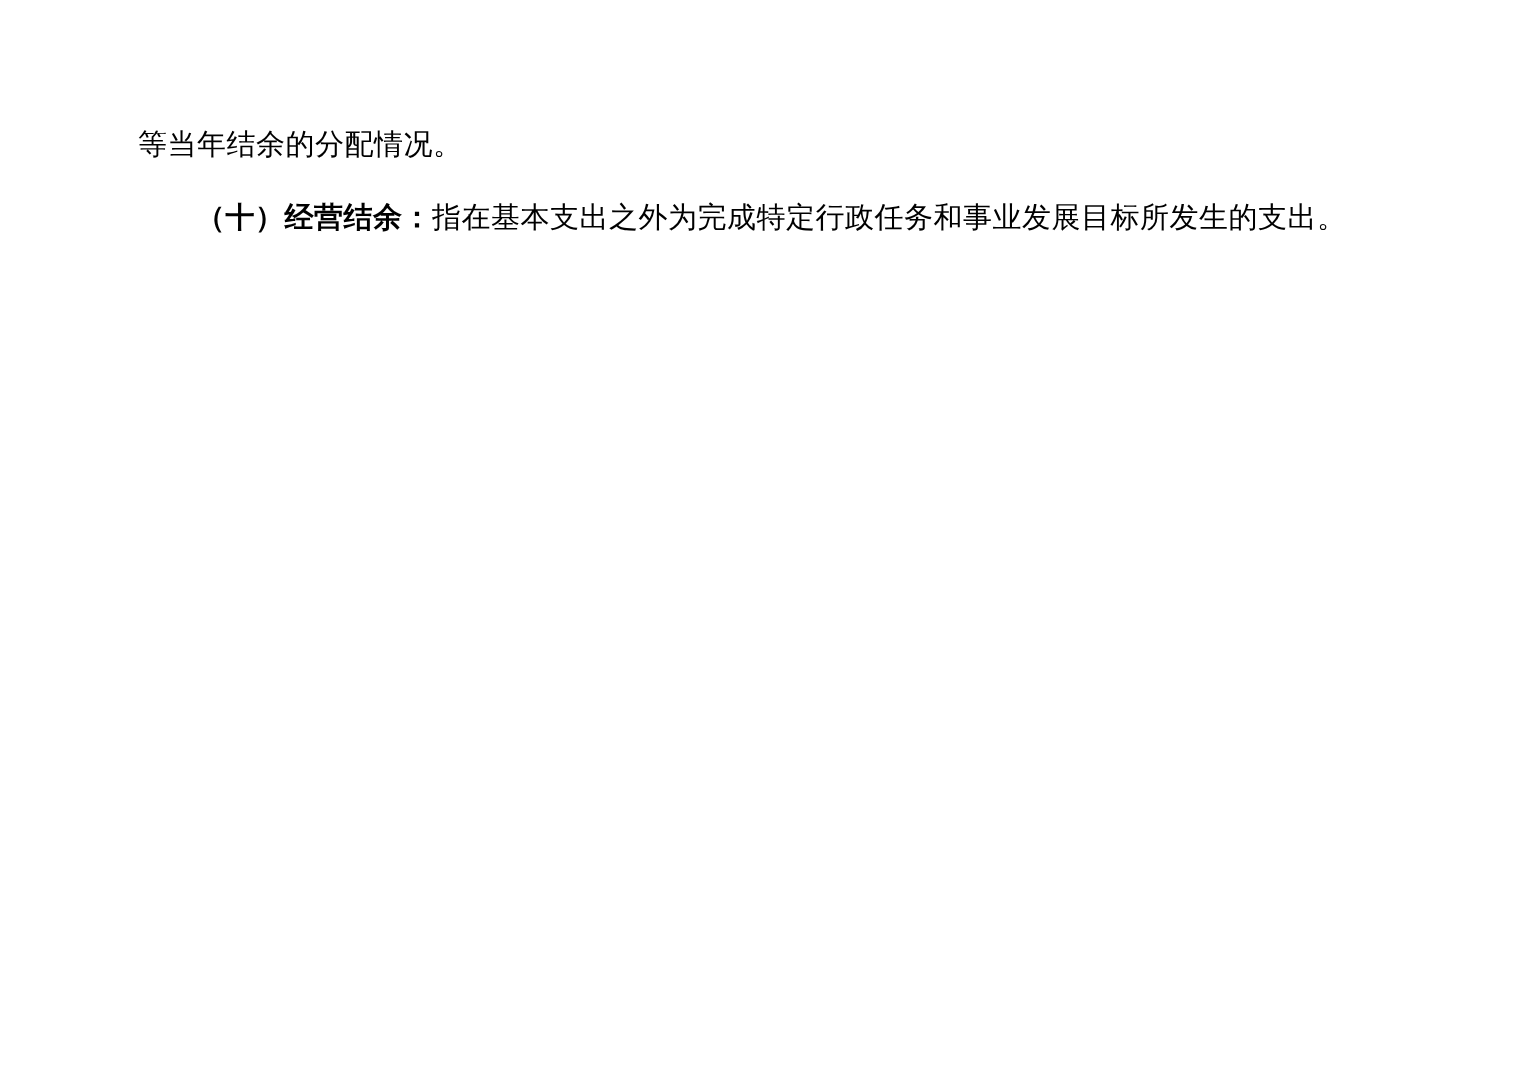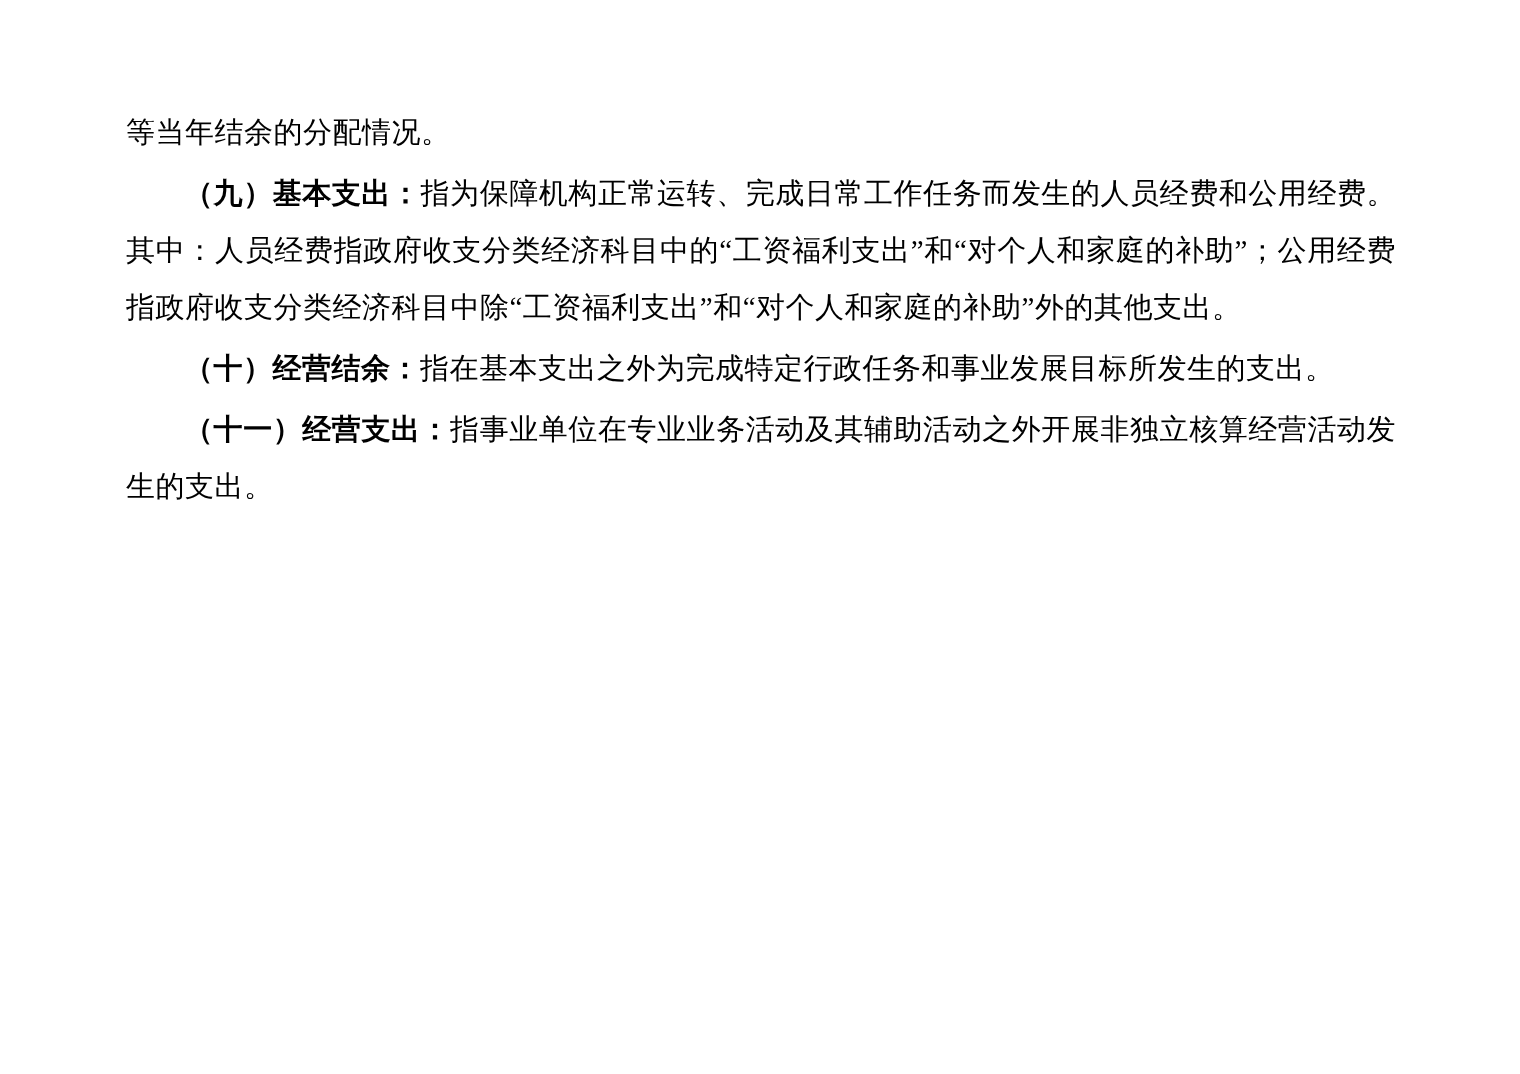--- a/index.html
+++ b/index.html
@@ -21,40 +21,38 @@
     width: 1278px;
     color: #000000;
     font-family: "Liberation Serif", serif;
     font-size: 29px;
     line-height: 57px;
     text-align: justify;
     text-justify: inter-character;
     letter-spacing: 0.5px;
   }
   .doc-body p {
-    margin: 4px;
+    margin: 16px;
     padding: 0;
     text-indent: 2em;
   }
   .doc-body p.no-indent {
     text-indent: 0;
   }
   .para-lead {
     font-weight: bold;
   }
 </style>
 </head>
 <body>
 
 <div class="page">
   <div class="doc-body">
   <p class="no-indent"><span>等当年结余的分配情况。</span></p>
 
 
-  <p><span class="para-lead">（九）基本支出：</span><span>指为保障机构正常运转、完成日常工作任务而发生的人员经费和公用经费。其中：人员经费指政府收支分类经济科目中的“工资福利支出”和“对个人和家庭的补助”；公用经费指政府收支分类经济科目中除“工资福利支出”和“对个人和家庭的补助”外的其他支出。</span></p>
 
   <p><span class="para-lead">（十）经营结余：</span><span>指在基本支出之外为完成特定行政任务和事业发展目标所发生的支出。</span></p>
 
-  <p><span class="para-lead">（十一）经营支出：</span><span>指事业单位在专业业务活动及其辅助活动之外开展非独立核算经营活动发生的支出。</span></p>
 
 
 </div>
 </div>
 
 </body></html>

